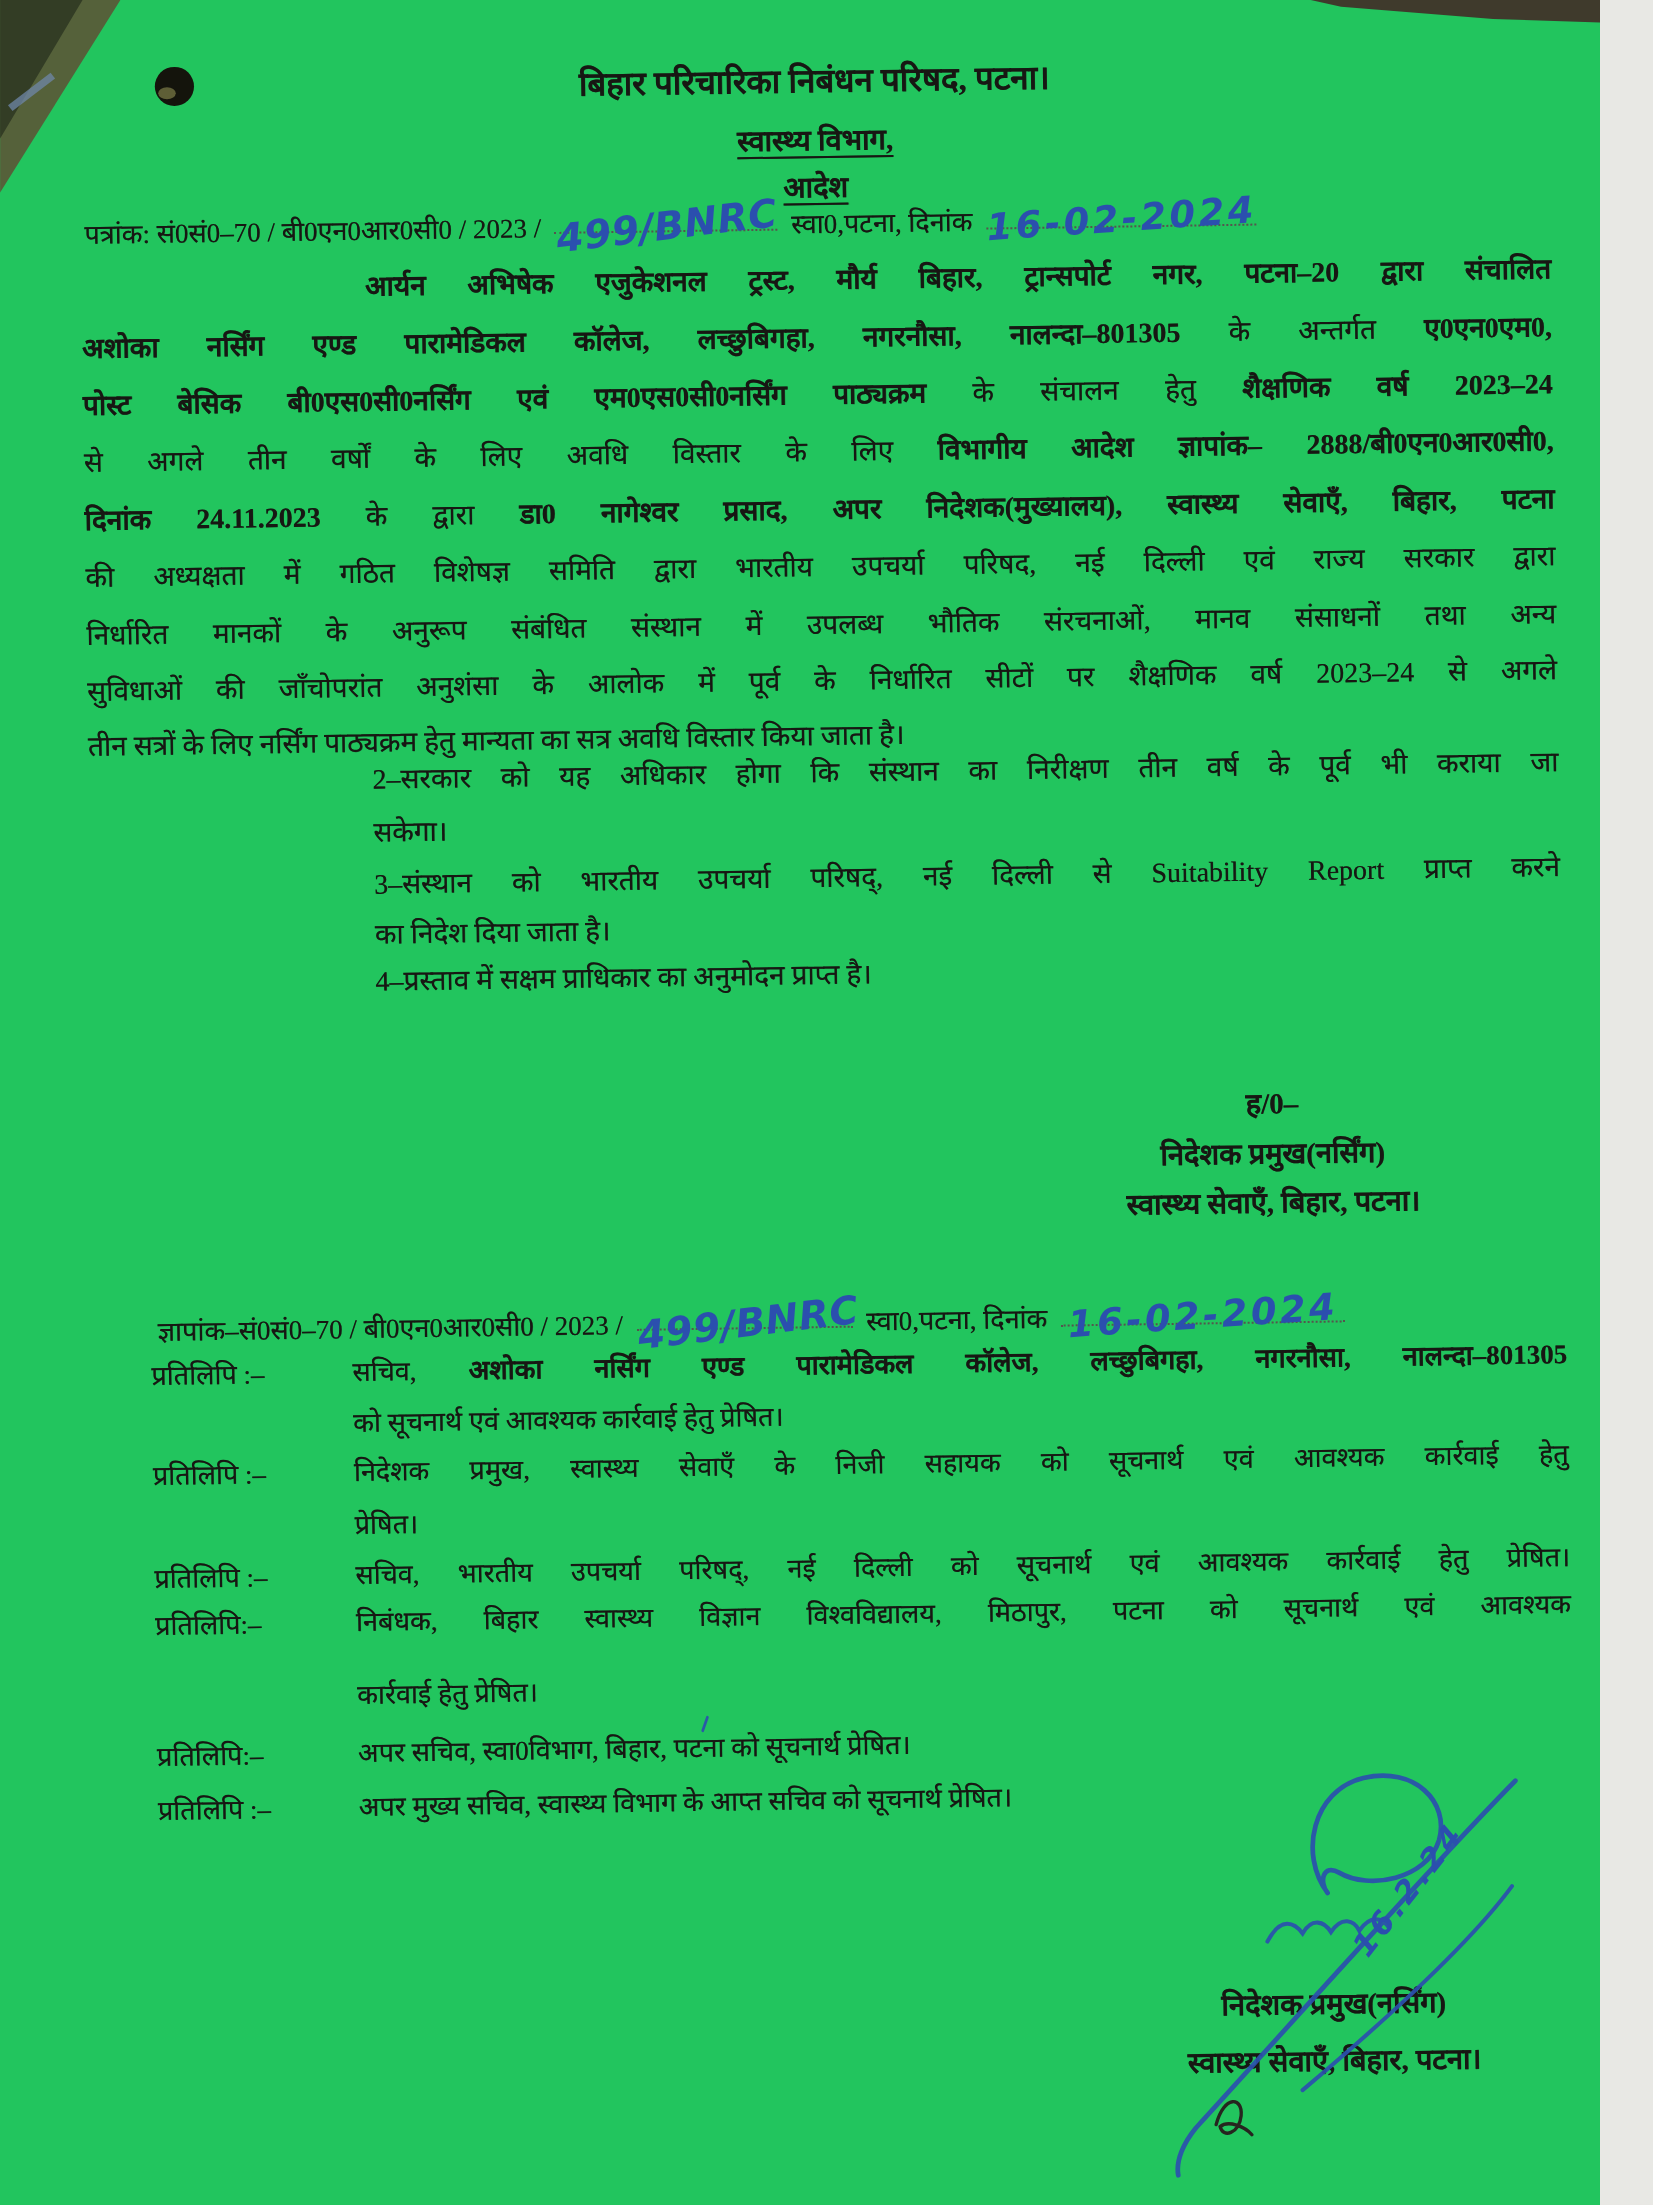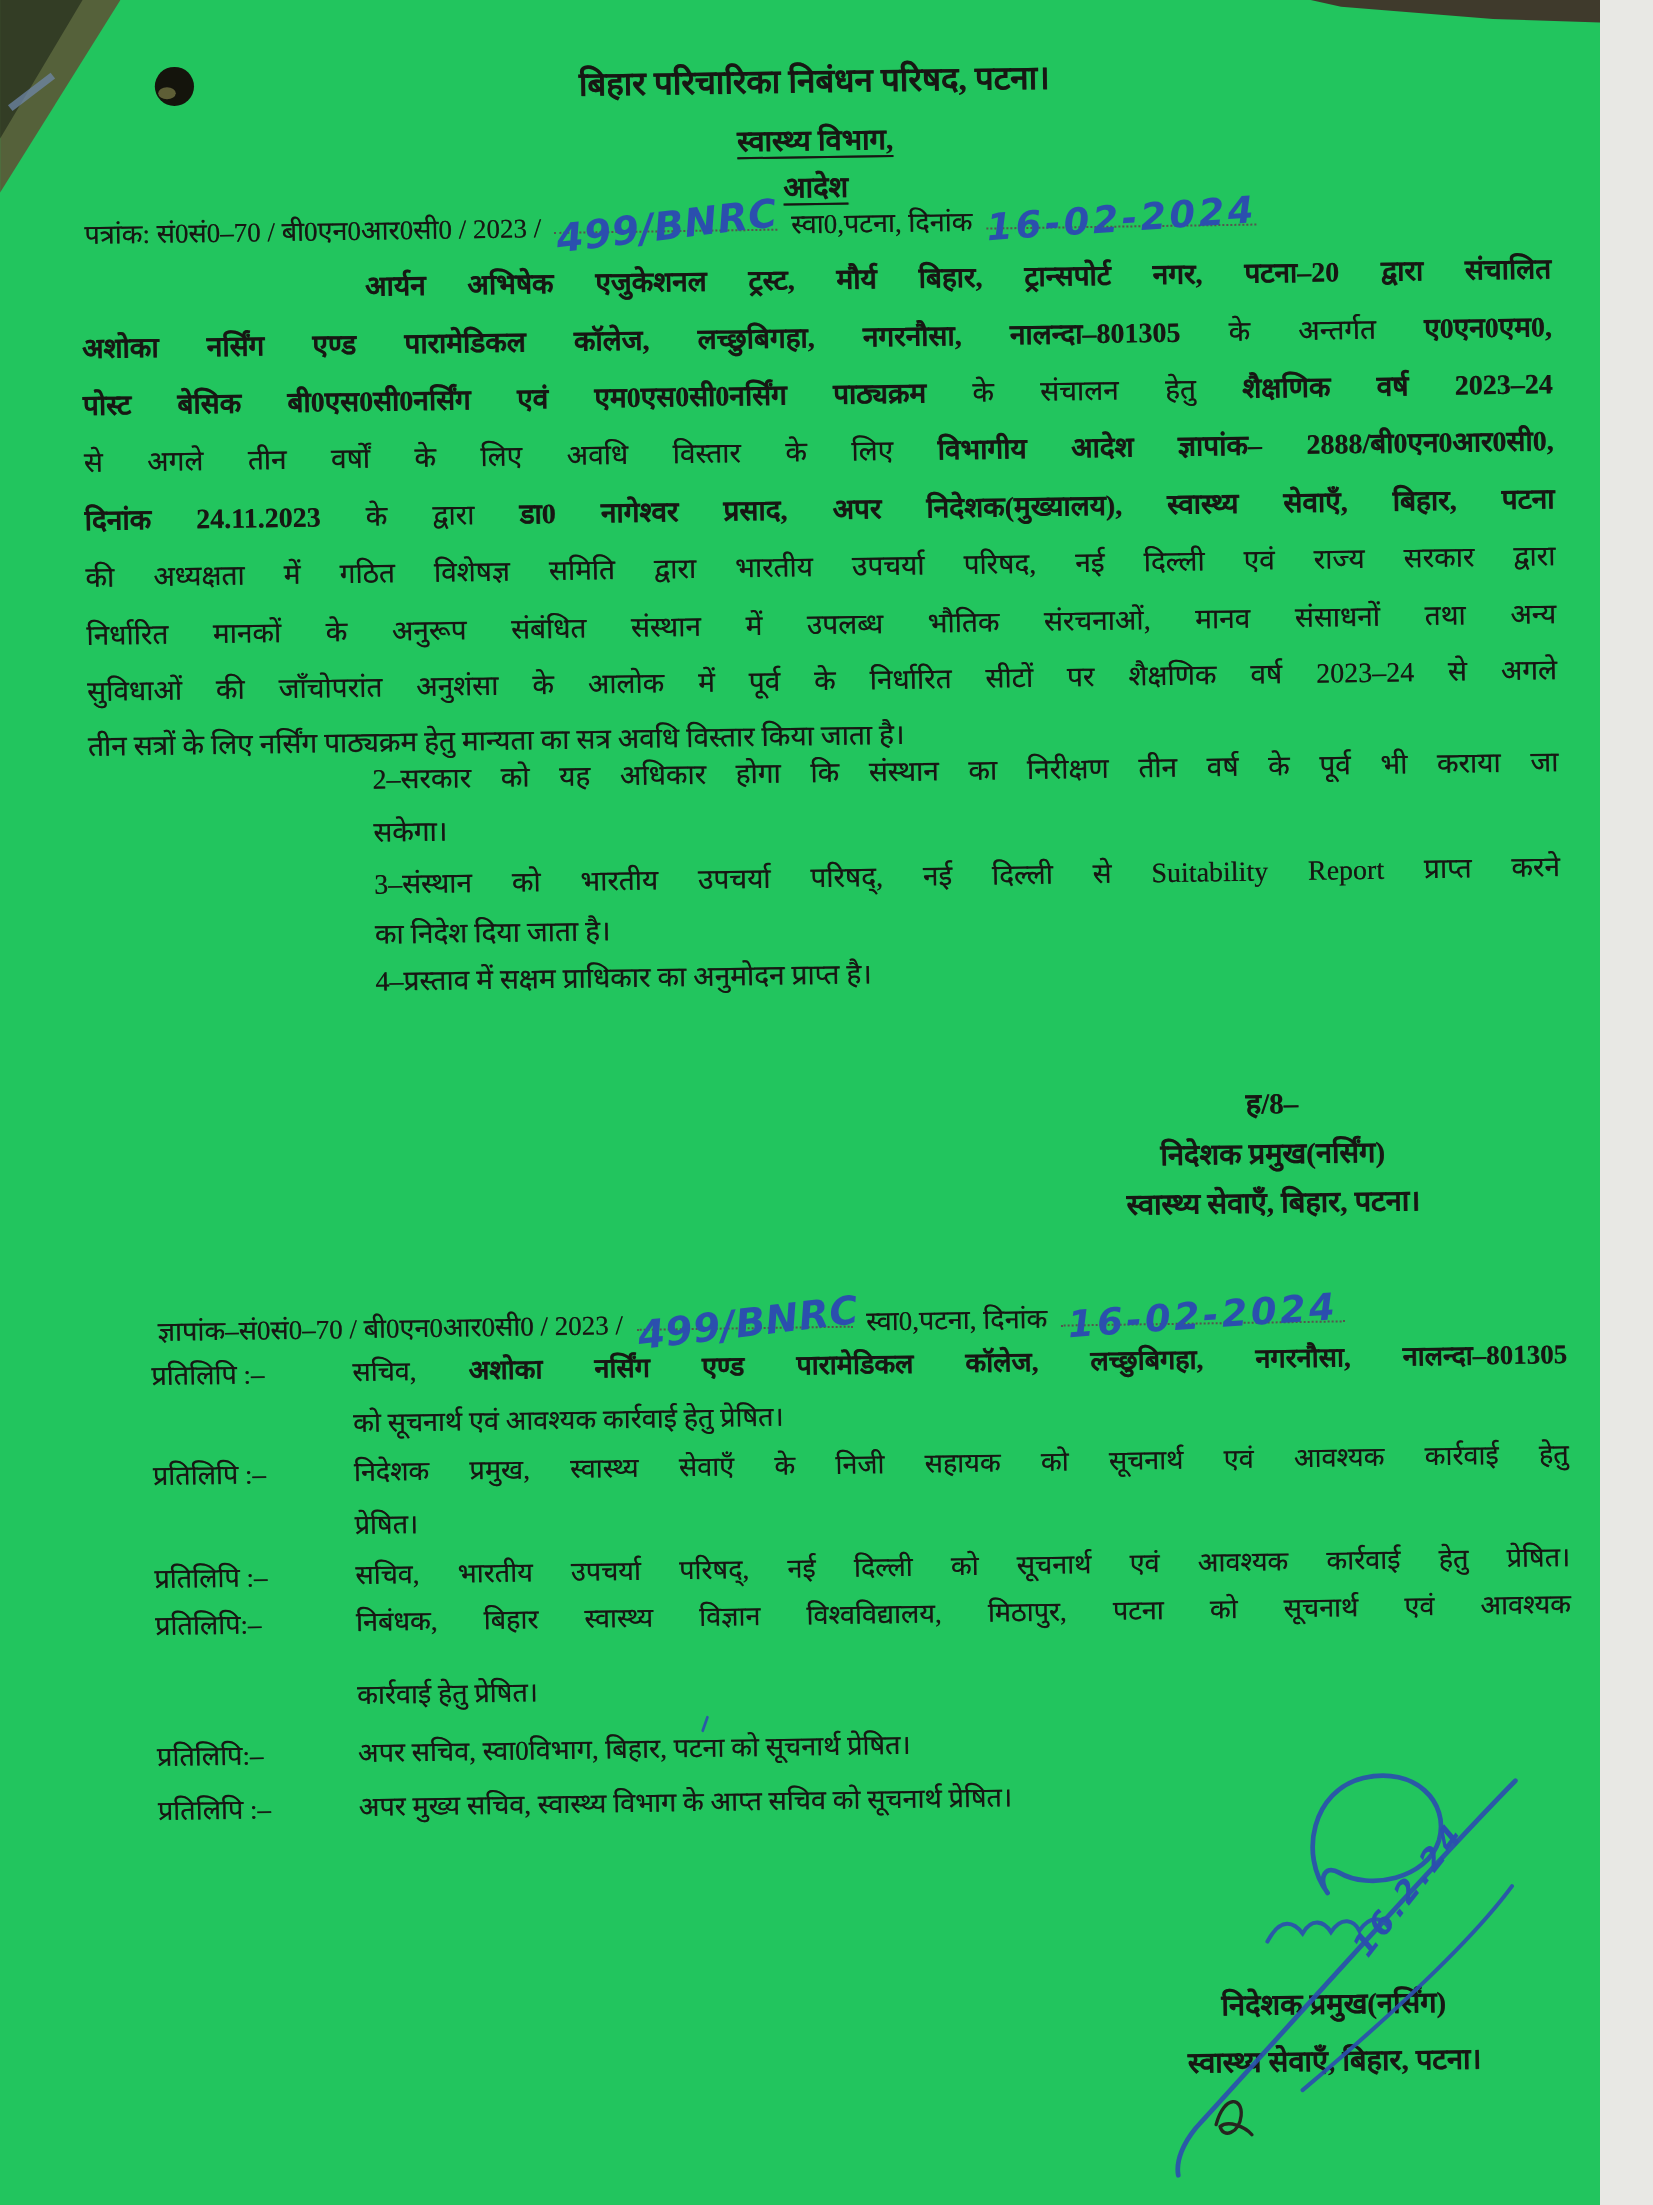--- a/index.html
+++ b/index.html
@@ -74,21 +74,21 @@
     <div class="abs bodyline jl" style="top:605px"><span>निर्धारित मानकों के अनुरूप संबंधित संस्थान में उपलब्ध भौतिक संरचनाओं, मानव संसाधनों तथा अन्य</span></div>
     <div class="abs bodyline jl" style="top:661px"><span>सुविधाओं की जाँचोपरांत अनुशंसा के आलोक में पूर्व के निर्धारित सीटों पर शैक्षणिक वर्ष 2023–24 से अगले</span></div>
     <div class="abs bodyline" style="top:716px"><span>तीन सत्रों के लिए नर्सिंग पाठ्यक्रम हेतु मान्यता का सत्र अवधि विस्तार किया जाता है।</span></div>
 
     <div class="abs pt jl" style="top:752px"><span>2–सरकार को यह अधिकार होगा कि संस्थान का निरीक्षण तीन वर्ष के पूर्व भी कराया जा</span></div>
     <div class="abs pt" style="top:805px"><span>सकेगा।</span></div>
     <div class="abs pt jl" style="top:857px"><span>3–संस्थान को भारतीय उपचर्या परिषद्, नई दिल्ली से Suitability Report प्राप्त करने</span></div>
     <div class="abs pt" style="top:907px"><span>का निदेश दिया जाता है।</span></div>
     <div class="abs pt" style="top:954px"><span>4–प्रस्ताव में सक्षम प्राधिकार का अनुमोदन प्राप्त है।</span></div>
 
-    <div class="abs sigblock" style="top:1089px"><span class="b">ह/8–</span></div>
+    <div class="abs sigblock" style="top:1089px"><span class="b">ह/0–</span></div>
     <div class="abs sigblock" style="top:1139px"><span class="b">निदेशक प्रमुख(नर्सिंग)</span></div>
     <div class="abs sigblock" style="top:1188px"><span class="b">स्वास्थ्य सेवाएँ, बिहार, पटना।</span></div>
 
     <div class="abs memoline" style="top:1295px">
       <span>ज्ञापांक–सं0सं0–70 / बी0एन0आर0सी0 / 2023 /</span>
       <span class="hw-slot" style="width:216px"><span class="hw hw-num">499/BNRC</span></span>
       <span>स्वा0,पटना, दिनांक</span>
       <span class="hw-slot" style="width:284px"><span class="hw hw-date">16-02-2024</span></span>
     </div>
 

